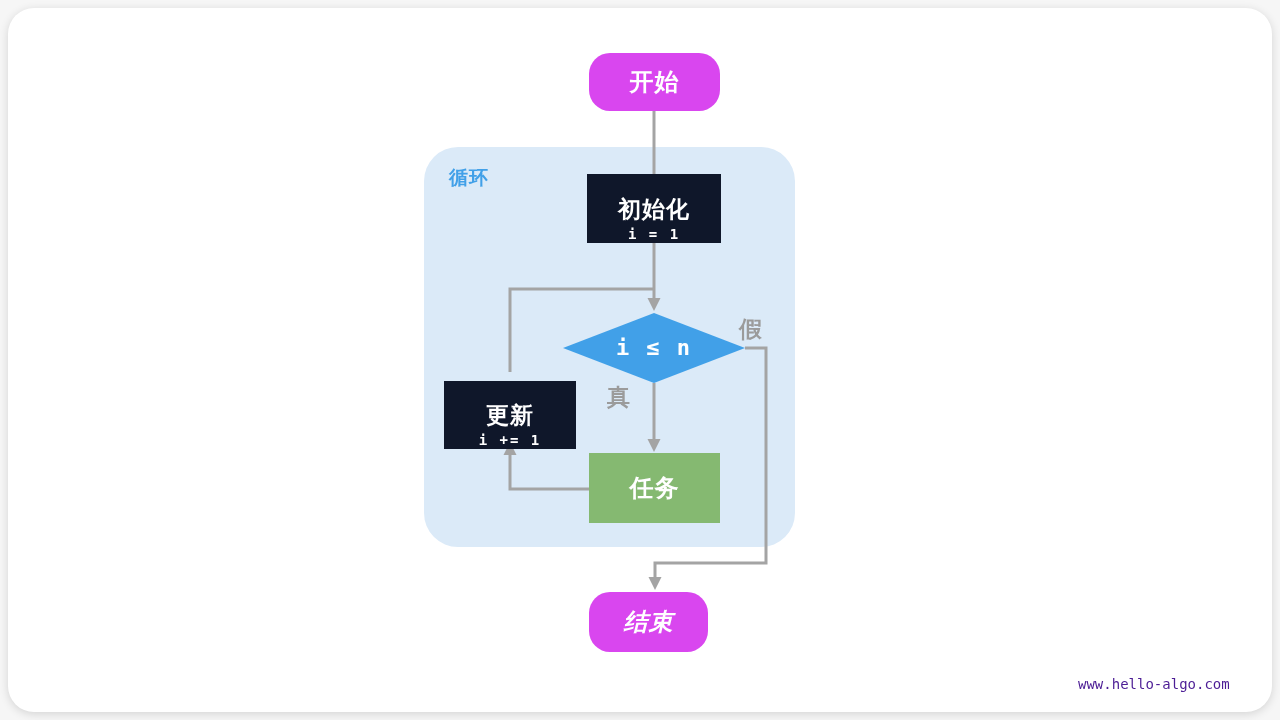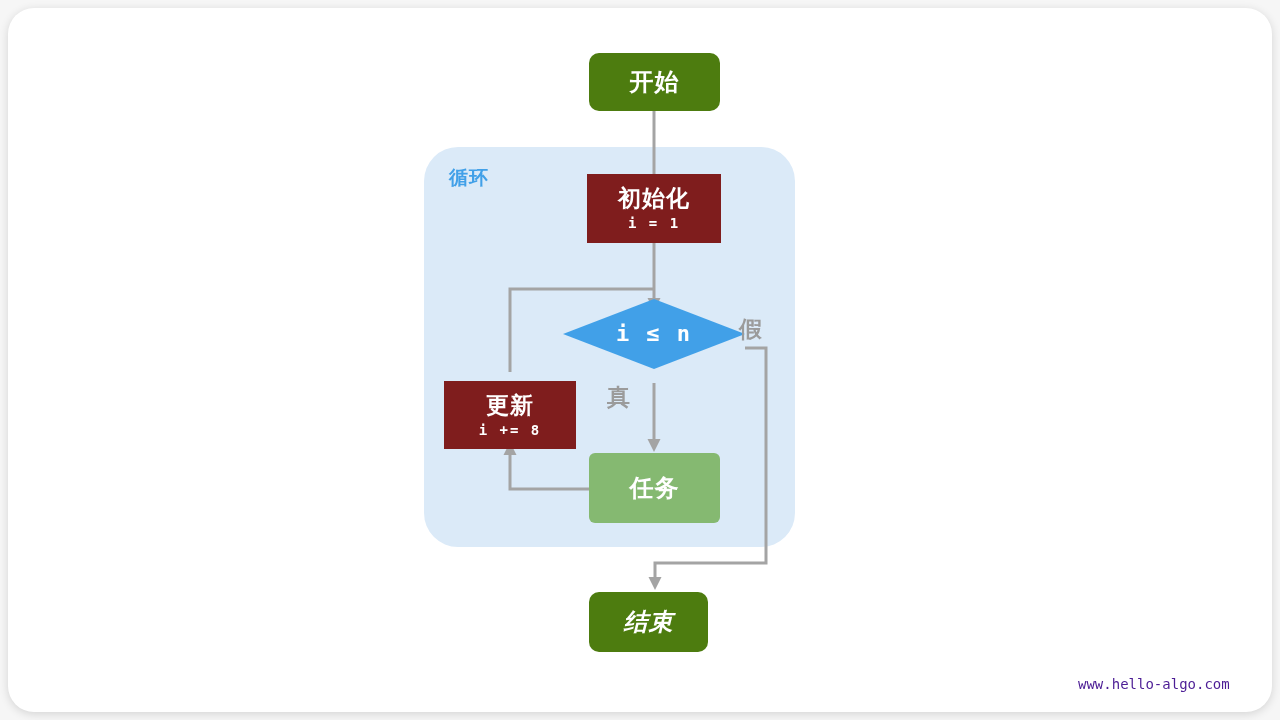--- a/index.html
+++ b/index.html
@@ -16,43 +16,43 @@
     position: absolute; display: flex; flex-direction: column;
     align-items: center; justify-content: center;
     color: #ffffff; text-align: center; line-height: 1.25;
   }
   .node .cn { font-size: 23px; font-weight: 700; letter-spacing: 1px; }
   .node .code {
     font-family: "DejaVu Sans Mono", "Liberation Mono", monospace;
     font-size: 14px; font-weight: 700; letter-spacing: 2px; margin-top: 2px;
   }
 
-  .terminal { background: #4d7c0f; border-radius: 10px; }
-  .process-blue { background: #7f1d1d; }
+  .terminal { background: #d946ef; border-radius: 21px; }
+  .process-blue { background: #0f172a; justify-content: flex-end; }
   .process-green { background: #85b971; }
 
   #start-node { left: 589px; top: 53px; width: 131px; height: 58px; }
   #end-node   { left: 589px; top: 592px; width: 119px; height: 60px; font-style: italic; }
   #start-node .cn, #end-node .cn, #task-node .cn { font-size: 24px; }
 
   #loop-region {
     position: absolute; left: 424px; top: 147px; width: 371px; height: 400px;
     background: #dbeaf8; border-radius: 34px;
   }
   #loop-label {
     position: absolute; left: 449px; top: 165px;
     color: #41a0e8; font-size: 19px; font-weight: 700; letter-spacing: 1px;
   }
 
   #init-node   { left: 587px; top: 174px; width: 134px; height: 69px; }
   #update-node { left: 444px; top: 381px; width: 132px; height: 68px; }
-  #task-node   { left: 589px; top: 453px; width: 131px; height: 70px; border-radius: 6px; }
+  #task-node   { left: 589px; top: 453px; width: 131px; height: 70px; }
 
   #condition-node {
-    left: 563px; top: 299px; width: 182px; height: 70px;
+    left: 563px; top: 313px; width: 182px; height: 70px;
     background: #41a0e8;
     clip-path: polygon(50% 0, 100% 50%, 50% 100%, 0 50%);
   }
   #condition-node .code { font-size: 22px; margin-top: 0; }
 
   .branch-label {
     position: absolute; color: #9b9b9b; font-size: 23px; font-weight: 700;
   }
   #true-label  { left: 607px; top: 382px; }
   #false-label { left: 739px; top: 314px; }
@@ -101,21 +101,21 @@
 
   <div id="condition-node" class="node">
     <span class="code">i ≤ n</span>
   </div>
 
   <div id="true-label" class="branch-label">真</div>
   <div id="false-label" class="branch-label">假</div>
 
   <div id="update-node" class="node process-blue">
     <span class="cn">更新</span>
-    <span class="code">i += 8</span>
+    <span class="code">i += 1</span>
   </div>
 
   <div id="task-node" class="node process-green">
     <span class="cn">任务</span>
   </div>
 
   <div id="end-node" class="node terminal">
     <span class="cn">结束</span>
   </div>
 

